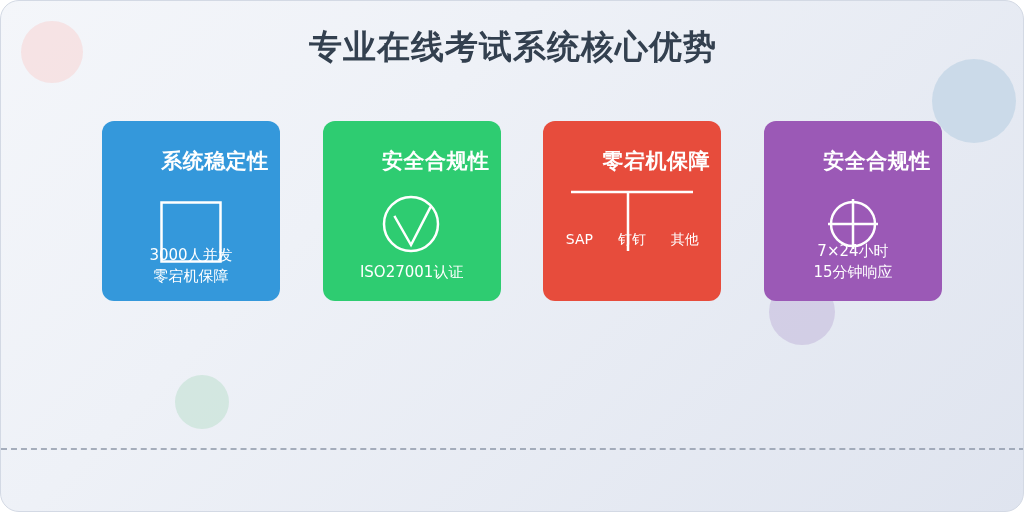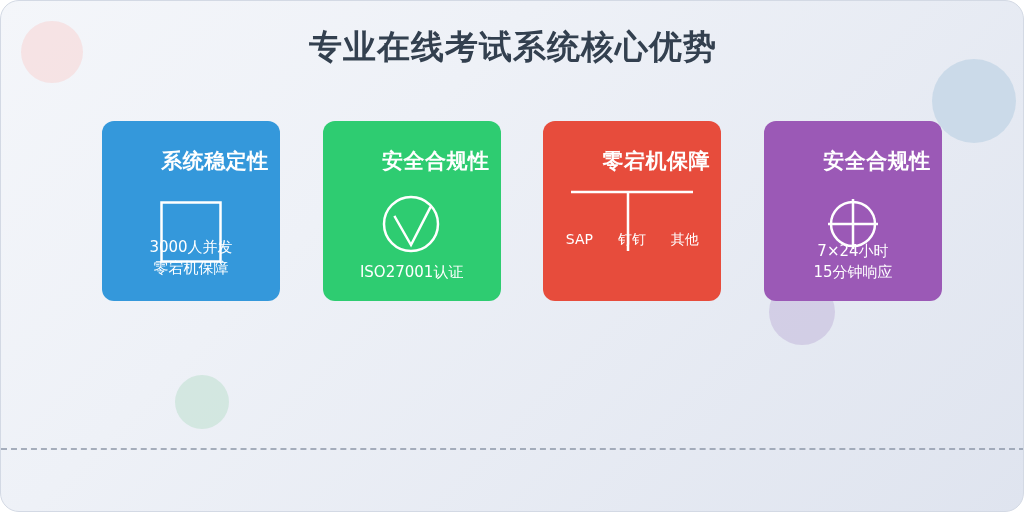--- a/index.html
+++ b/index.html
@@ -99,21 +99,21 @@
     text-align: center;
     color: #ffffff;
     font-size: 15px;
     line-height: 21px;
     font-family: "DejaVu Sans", "Liberation Sans", sans-serif;
   }
   .card-lines .l1 { display: block; }
   .card-lines .l2 { display: block; }
 
   
-  .card.variant-square .card-lines { bottom: 22px; }
+  .card.variant-square .card-lines { bottom: 14px; }
   .card.variant-square .card-icon  { top: 80px; }
 
   
   .t-labels {
     position: absolute;
     left: 0;
     top: 110px;
     width: 100%;
     display: flex;
     justify-content: space-around;

